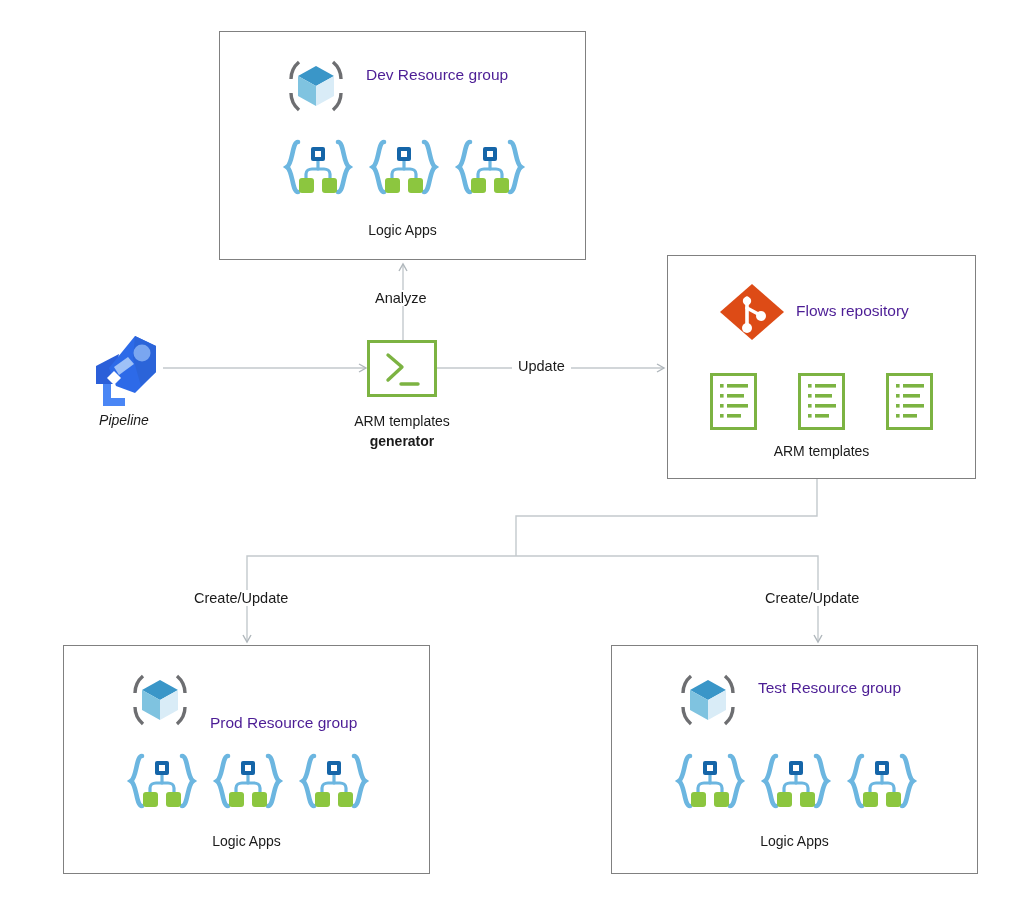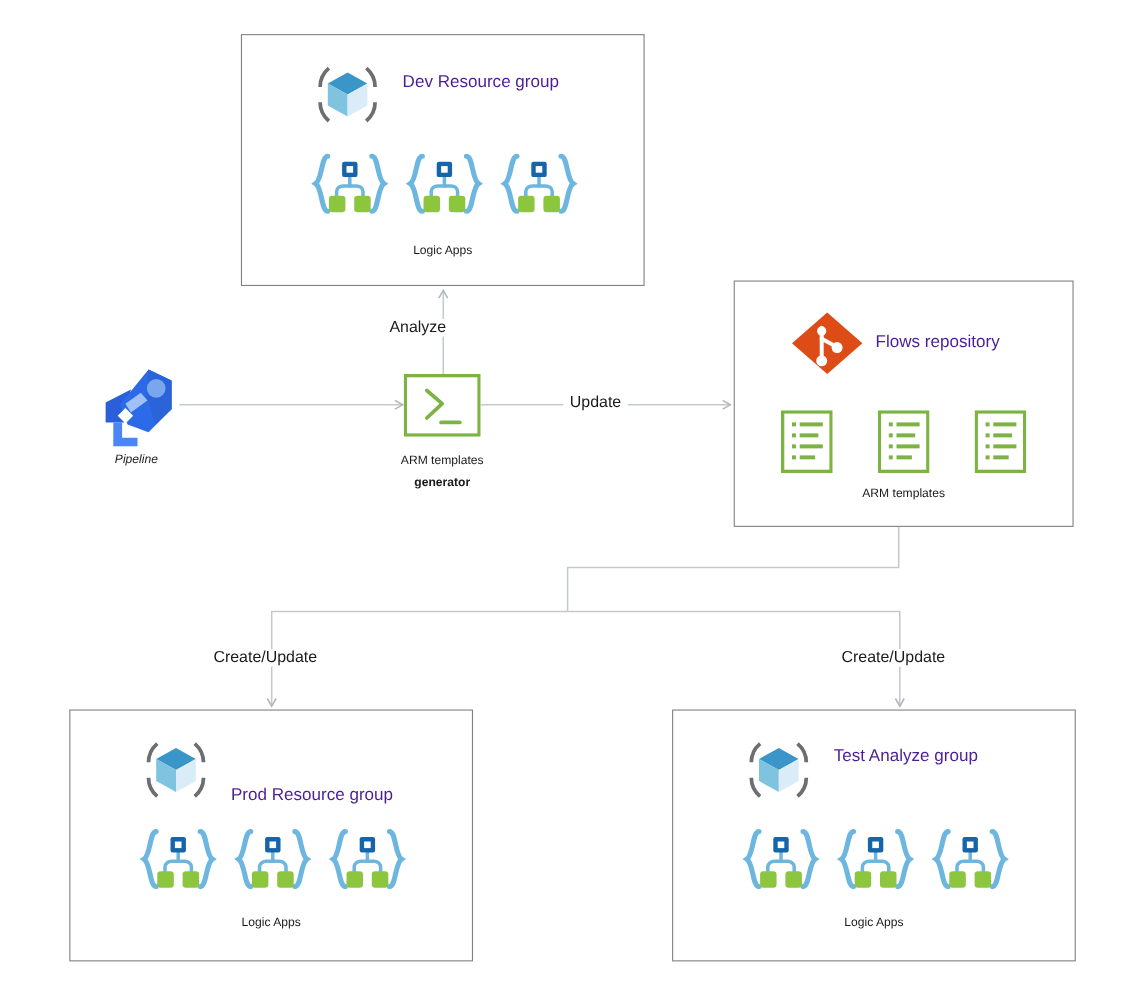--- a/index.html
+++ b/index.html
@@ -26,21 +26,21 @@
     height: 904px;
   }
   .grp-box {
     position: absolute;
     border: 1.5px solid #808080;
     background: #ffffff;
     box-sizing: border-box;
   }
   .lbl {
     position: absolute;
-    font-size: 11px;
+    font-size: 14px;
     color: #1a1a1a;
     white-space: nowrap;
     line-height: 1.25;
   }
   .lbl.center {
     text-align: center;
   }
   .conn-lbl {
     position: absolute;
     font-size: 14.5px;
@@ -254,21 +254,21 @@
       <g stroke="#7cb342" stroke-width="3.4" fill="none" stroke-linecap="round" stroke-linejoin="round">
         <path d="M21,15 L35,27 L21,40"></path>
         <path d="M34,44 L51,44"></path>
       </g>
     </svg>
   </div>
 
   <div class="lbl center" style="left:312px; top:413px; width:180px;">ARM templates</div>
   <div class="lbl center" style="left:312px; top:433px; width:180px;font-weight:bold;">generator</div>
 
-  <div class="conn-lbl" style="left:348px; top:290px;">Analyze</div>
+  <div class="conn-lbl" style="left:369px; top:290px;">Analyze</div>
 
   <div class="conn-lbl" style="left:512px; top:358px;">Update</div>
 
   <div class="conn-lbl" style="left:188px; top:590px;">Create/Update</div>
 
   <div class="conn-lbl" style="left:759px; top:590px;">Create/Update</div>
 
   <div class="grp-box" style="left:63px; top:645px; width:367px; height:229px;"></div>
 
   <div class="icon-wrap" style="left:129px; top:669px; width:62px; height:62px;">
@@ -349,21 +349,21 @@
         <path d="M6,38 C6,43 7,49 14,55"></path>
         <path d="M48,7 C55,13 56,19 56,24"></path>
         <path d="M56,38 C56,43 55,49 48,55"></path>
       </g>
       <polygon points="31,11 49,21 31,31 13,21" fill="#3a96c8"></polygon>
       <polygon points="13,21 31,31 31,51 13,41" fill="#7fc3e0"></polygon>
       <polygon points="31,31 49,21 49,41 31,51" fill="#d9ecf7"></polygon>
     </svg>
   </div>
 
-  <div class="title-row-lbl" style="left:758px; top:679px;">Test Analyze group</div>
+  <div class="title-row-lbl" style="left:758px; top:679px;">Test Resource group</div>
 
   <div class="icon-wrap" style="left:674px; top:752px; width:72px; height:58px;">
     <svg viewBox="0 0 72 58" width="72" height="58">
       <g stroke="#6cb6e0" stroke-width="4.6" fill="none" stroke-linecap="round">
         <path d="M16,4 C10,4 11,25 5,29 C11,33 10,54 16,54"></path>
         <path d="M56,4 C62,4 61,25 67,29 C61,33 62,54 56,54"></path>
       </g>
       <g stroke="#6cb6e0" stroke-width="3.2" fill="none" stroke-linecap="round">
         <path d="M36,22 L36,31"></path>
         <path d="M24,42 L24,36 C24,33 27,31 30,31 L42,31 C45,31 48,33 48,36 L48,42"></path>

